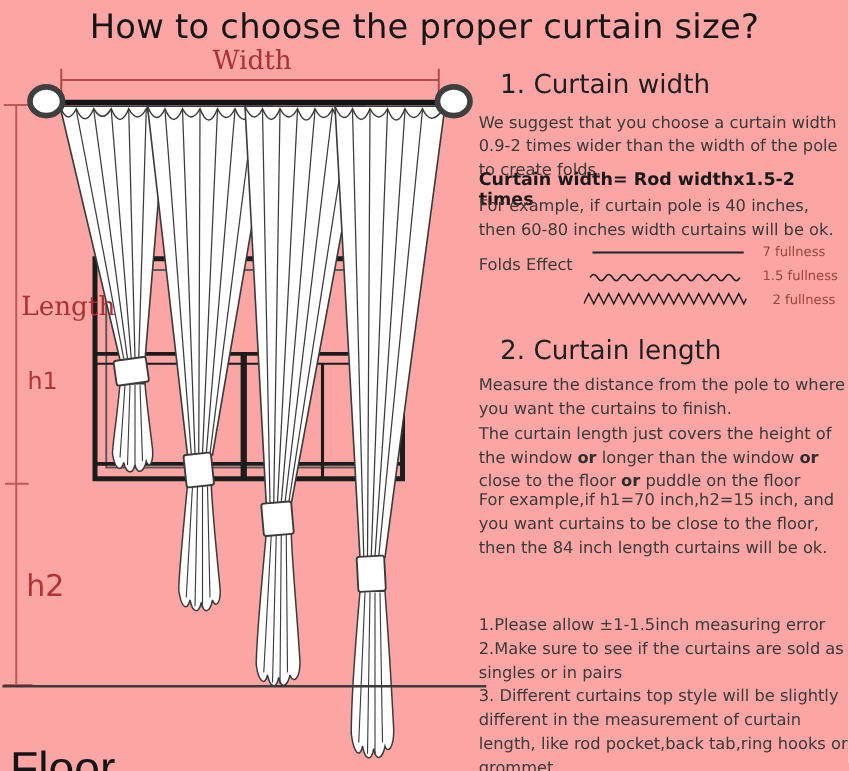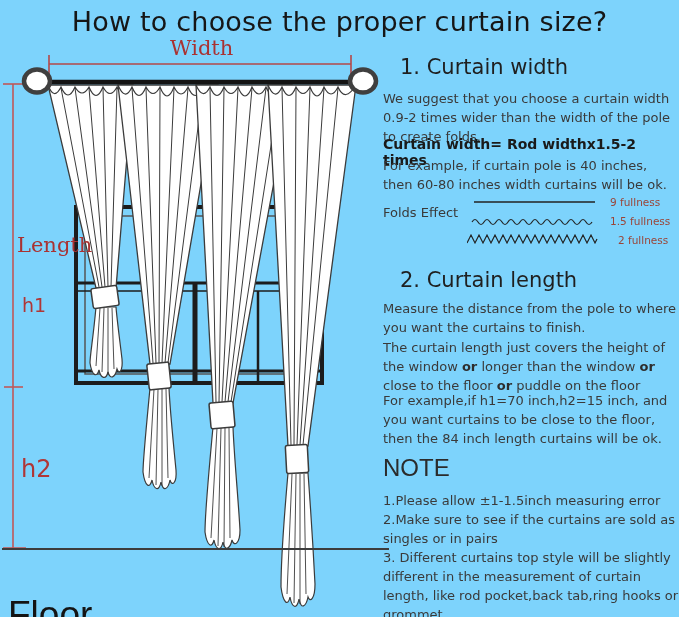--- a/index.html
+++ b/index.html
@@ -1,16 +1,16 @@
 <!DOCTYPE html>
 <html><head>
 <meta charset="utf-8">
 <style>
   html,body{margin:0;padding:0;background:#fff;}
-  .page{position:relative;width:679px;height:617px;background:#7dd3fc;overflow:hidden;
+  .page{position:relative;width:679px;height:617px;background:#fca5a5;overflow:hidden;
         font-family:"DejaVu Sans",sans-serif;}
   .title{position:absolute;top:6px;left:0;width:679px;text-align:center;
          font-size:27px;color:#161616;letter-spacing:0.2px;}
   
   .diagram{position:absolute;left:0;top:0;width:661px;height:617px;}
   .diagram svg{position:absolute;left:0;top:0;}
   .dlabel{position:absolute;color:#a93232;}
   .serif{font-family:"DejaVu Serif",serif;}
   .width-lbl{left:170px;top:36px;font-size:21px;}
   .length-lbl{left:17px;top:233px;font-size:21px;}
@@ -187,21 +187,21 @@
     <div class="rc formula">Curtain width= Rod widthx1.5-2 times</div>
     <div class="rc body-text sec1-para2">For example, if curtain pole is 40 inches, then 60-80 inches width curtains will be ok.</div>
 
     <div class="rc folds">
       <div class="folds-label">Folds Effect</div>
       <div class="folds-rows">
         <div class="fold-row">
           <svg class="fold-line" width="132" height="14" viewBox="0 0 132 14">
             <line x1="7" y1="7" x2="128" y2="7" stroke="#222" stroke-width="1.5"></line>
           </svg>
-          <span class="fold-cap">9 fullness</span>
+          <span class="fold-cap">7 fullness</span>
         </div>
         <div class="fold-row">
           <svg class="fold-line" width="132" height="14" viewBox="0 0 132 14">
             <path d="M5,8 q3,-5 6,0 t6,0 t6,0 t6,0 t6,0 t6,0 t6,0 t6,0 t6,0 t6,0 t6,0 t6,0 t6,0 t6,0 t6,0 t6,0 t6,0 t6,0 t6,0 t6,0" fill="none" stroke="#222" stroke-width="1.2"></path>
           </svg>
           <span class="fold-cap">1.5 fullness</span>
         </div>
         <div class="fold-row">
           <svg class="fold-line" width="140" height="16" viewBox="0 0 140 16">
             <path d="M0,11 l4,-8 l4,8 l4,-8 l4,8 l4,-8 l4,8 l4,-8 l4,8 l4,-8 l4,8 l4,-8 l4,8 l4,-8 l4,8 l4,-8 l4,8 l4,-8 l4,8 l4,-8 l4,8 l4,-8 l4,8 l4,-8 l4,8 l4,-8 l4,8 l4,-8 l4,8 l4,-8 l4,8 l4,-8 l4,8 l2,-4" fill="none" stroke="#222" stroke-width="1.2"></path>
@@ -209,21 +209,20 @@
           <span class="fold-cap">2 fullness</span>
         </div>
       </div>
     </div>
 
     <div class="rc sec-heading sec2-heading">2. Curtain length</div>
     <div class="rc body-text sec2-para2"><span>The curtain length just covers the height of the window </span><b class="or">or</b><span> longer than the window </span><b class="or">or</b><span> close to the floor </span><b class="or">or</b><span> puddle on the floor</span></div>
     <div class="rc body-text sec2-para1">Measure the distance from the pole to where you want the curtains to finish.</div>
     <div class="rc body-text sec2-para3">For example,if h1=70 inch,h2=15 inch, and you want curtains to be close to the floor, then the 84 inch length curtains will be ok.</div>
 
-    <div class="rc note-heading">NOTE</div>
     <div class="rc note-items">
       <div class="note-item">1.Please allow ±1-1.5inch measuring error</div>
       <div class="note-item">2.Make sure to see if the curtains are sold as singles or in pairs</div>
       <div class="note-item">3. Different curtains top style will be slightly different in the measurement of curtain length, like rod pocket,back tab,ring hooks or grommet</div>
     </div>
 
   </div>
 </div>
 
 </body></html>

